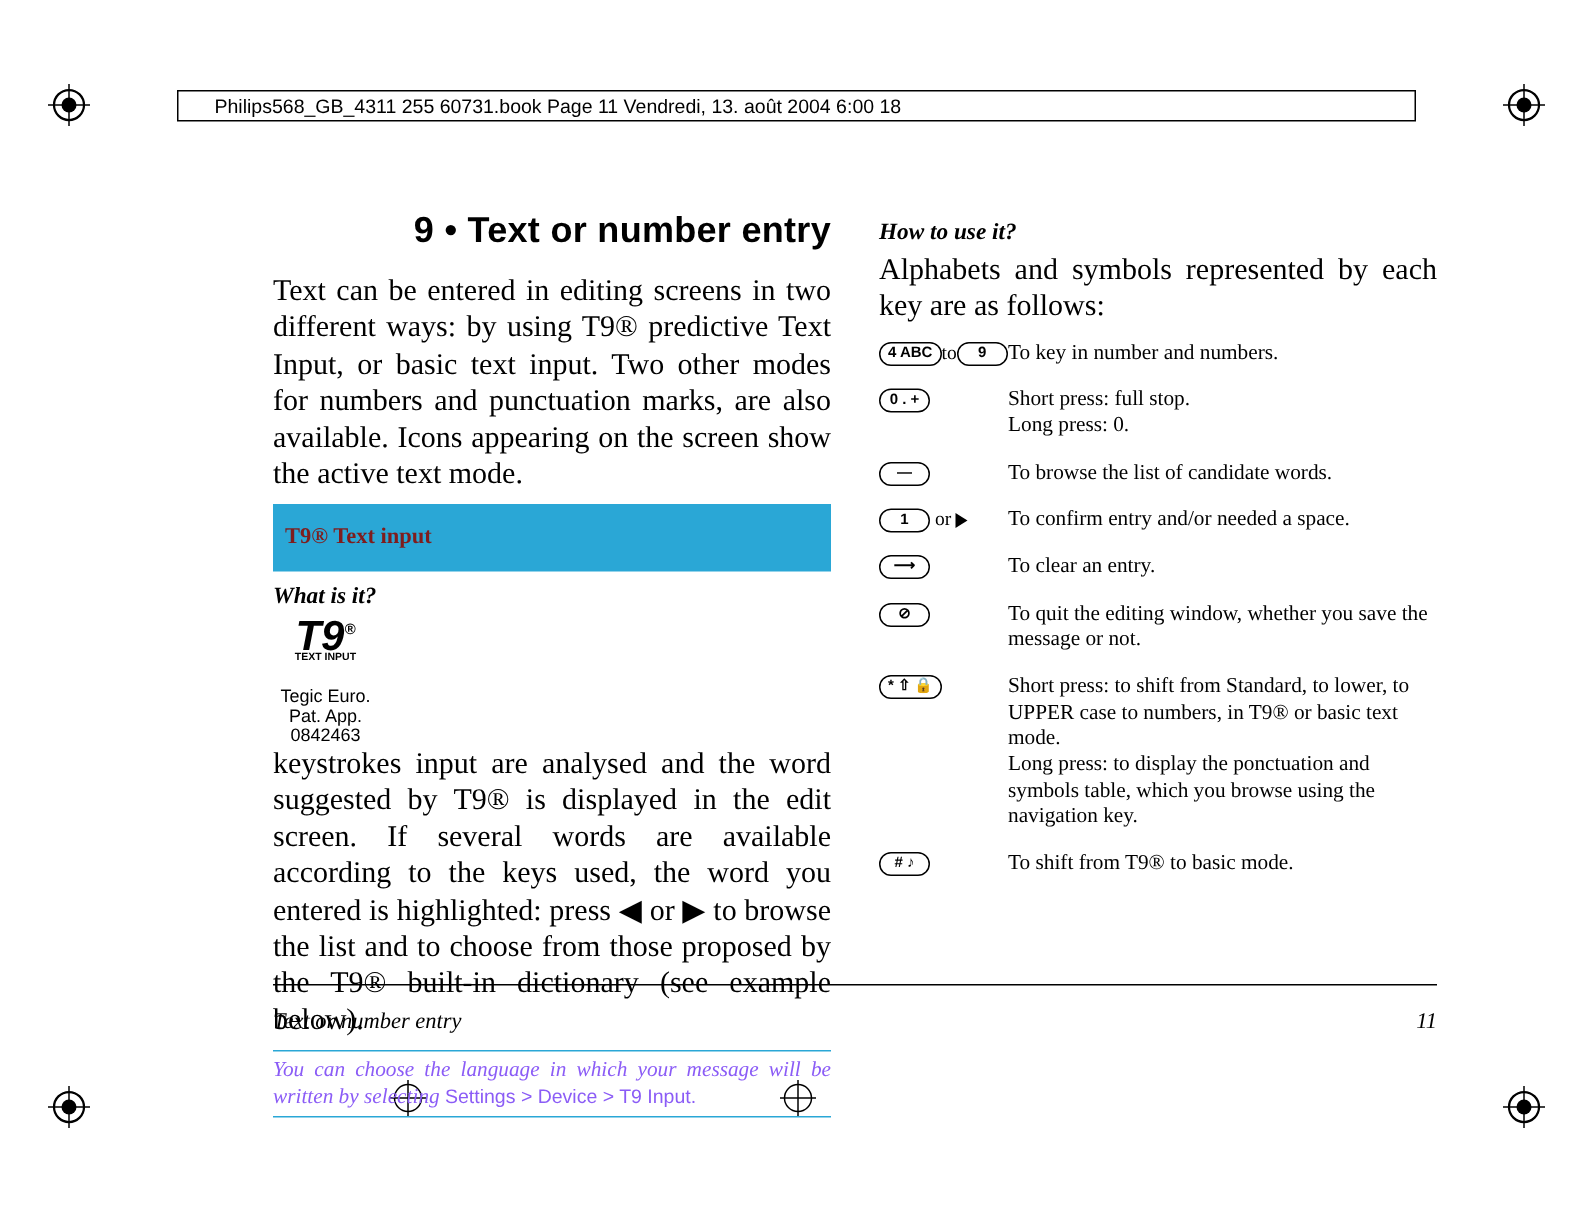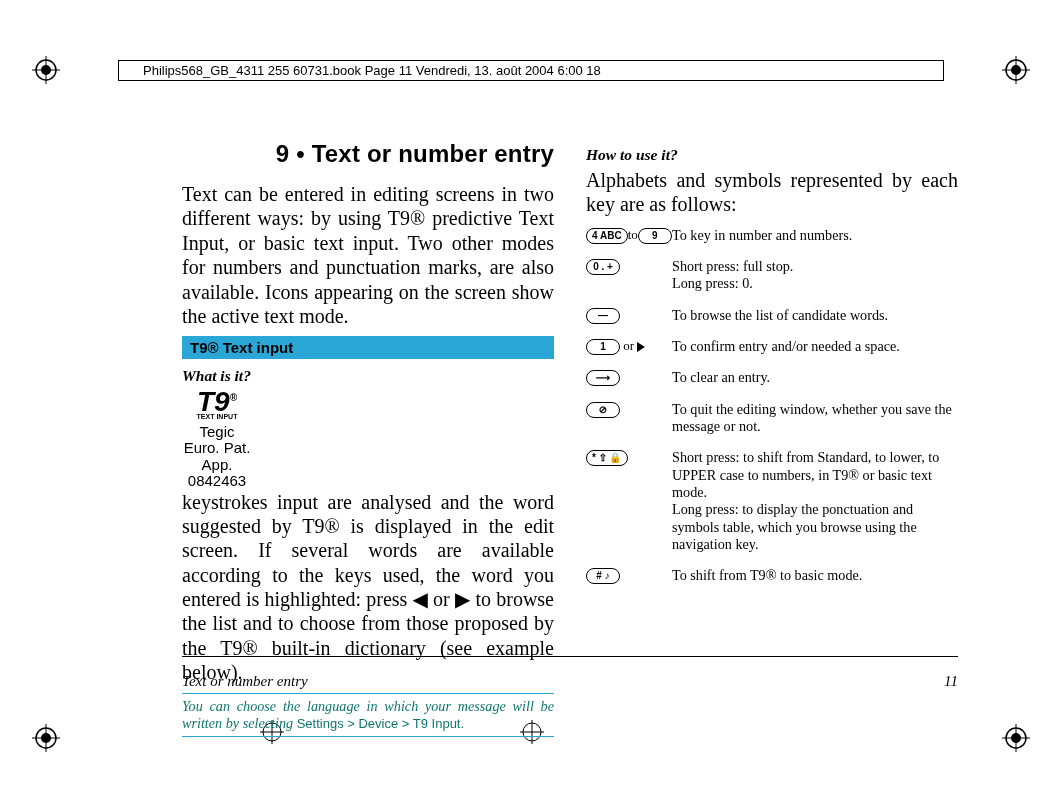--- a/index.html
+++ b/index.html
@@ -60,25 +60,25 @@
   }
   p.body {
     font-size: 20px;
     line-height: 1.22;
     margin: 0 0 8px 0;
     text-align: justify;
     font-family: Liberation Serif, serif;
   }
   .section-bar {
     background: #2aa7d6;
-    color: #000000;
-    font-family: Liberation Sans, sans-serif;
+    color: #7f1d1d;
+    font-family: Liberation Serif, serif;
     font-weight: 700;
     font-size: 15px;
-    padding: 3px 8px;
+    padding: 14px 8px;
     margin: 8px 0 8px 0;
   }
   .subhead {
     font-style: italic;
     font-weight: bold;
     font-size: 15.5px;
     margin: 6px 0 4px 0;
   }
   .t9-block {
     display: flex;
@@ -96,30 +96,30 @@
     font-style: italic;
     line-height: 0.9;
   }
   .t9-sub {
     font-size: 7px;
     line-height: 1;
     font-weight: 700;
     margin-top: -2px;
   }
   .t9-pat {
-    font-size: 15px;
+    font-size: 12px;
     line-height: 1.1;
-    margin-top: 4px;
+    margin-top: 16px;
   }
   .tip {
     border-top: 1.5px solid #2aa7d6;
     border-bottom: 1.5px solid #2aa7d6;
     padding: 4px 0;
     font-style: italic;
-    color: #0f766e;
+    color: #8b5cf6;
     font-size: 14.2px;
     line-height: 1.22;
     margin-top: 6px;
     text-align: justify;
   }
   .tip .tip-link {
     font-style: normal;
     font-family: Arial, Helvetica, sans-serif;
     font-size: 13px;
   }

